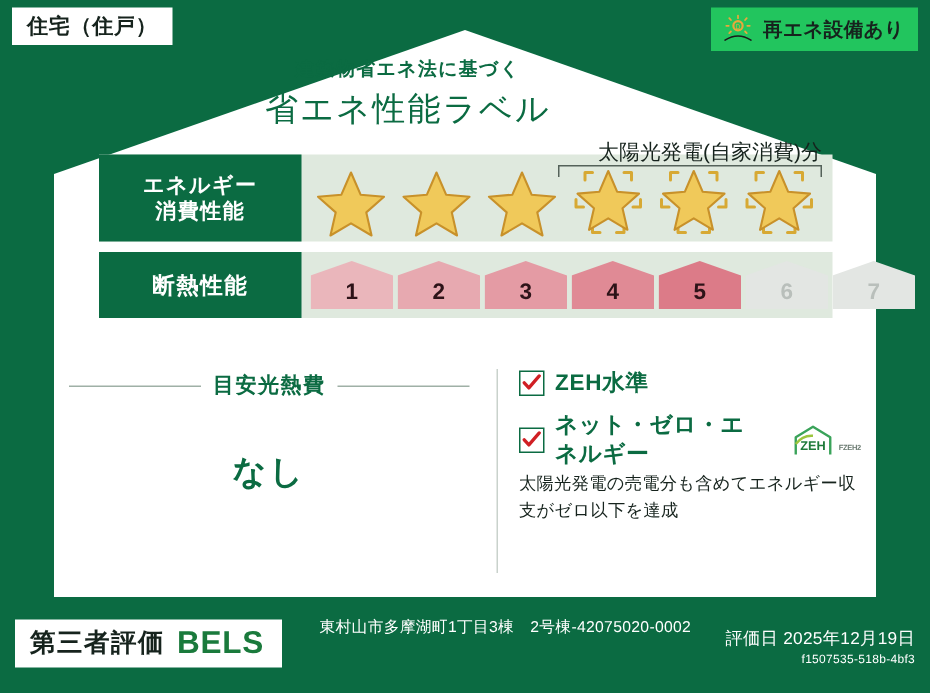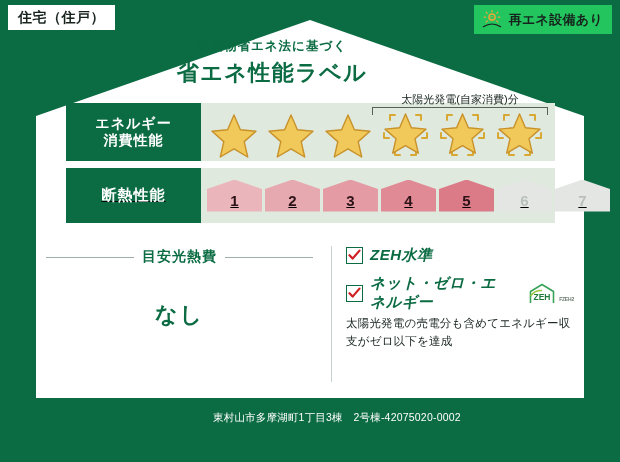--- a/index.html
+++ b/index.html
@@ -42,47 +42,47 @@
   }
   .re-badge .txt{font-size:13px;font-weight:bold;color:#16231d;letter-spacing:.3px;}
   .sun-ico{width:22px;height:20px;display:block;}
 
   
   .title-wrap{
     position:absolute;left:0;top:38px;width:544px;text-align:center;
     color:#0b6b42;
   }
   .title-sub{font-size:12.5px;font-weight:bold;letter-spacing:1px;}
-  .title-main{font-size:22px;font-weight:bold;letter-spacing:1.5px;margin-top:3px;}
+  .title-main{font-size:22px;font-weight:normal;letter-spacing:1.5px;margin-top:3px;}
 
   
   .rows{position:absolute;left:66px;top:103px;width:489px;}
   .row{display:flex;align-items:stretch;background:#dfe9de;height:58px;margin-bottom:7px;position:relative;}
-  .row.r2{height:55px;text-decoration:underline;}
+  .row.r2{height:44px;}
   .row-head{
     width:135px;flex:none;background:#0b6b42;color:#ffffff;
     display:flex;flex-direction:column;align-items:center;justify-content:center;
     font-weight:bold;letter-spacing:1px;
   }
   .row-head .l1{font-size:14px;line-height:1.25;}
   .row-head.single{font-size:15px;}
   .row-body{flex:1;position:relative;display:flex;align-items:center;}
 
   
   .stars{display:flex;align-items:center;gap:2px;padding-left:6px;margin-top:4px;}
   .star-slot{position:relative;width:55px;height:52px;}
   .star-svg{position:absolute;left:3px;top:4px;width:48px;height:46px;}
   .sparkle{position:absolute;left:0;top:0;width:55px;height:52px;}
 
   
   .solar-bracket{
     position:absolute;left:171px;top:-9px;width:176px;
   }
   .solar-bracket .cap{
-    font-size:11px;color:#16231d;text-align:center;line-height:1;margin-bottom:2px;white-space:nowrap;
+    font-size:14px;color:#16231d;text-align:right;line-height:1;margin-bottom:2px;white-space:nowrap;
   }
   .solar-bracket .arm{
     height:7px;border-left:1px solid #55625a;border-right:1px solid #55625a;border-top:1px solid #55625a;
   }
 
   
   .chips{display:flex;align-items:center;gap:3px;padding-left:6px;}
   .chip{
     position:relative;width:55px;height:32px;
     display:flex;align-items:flex-end;justify-content:center;
@@ -110,21 +110,21 @@
   .cost-val{text-align:center;font-size:22px;color:#0b6b42;font-weight:bold;margin-top:34px;padding-right:18px;letter-spacing:2px;}
 
   
   .crit{margin-bottom:9px;}
   .crit-head{display:flex;align-items:center;gap:7px;}
   .cbox{
     width:17px;height:17px;flex:none;border:1.5px solid #0b6b42;background:#fff;
     position:relative;box-sizing:border-box;
   }
   .cbox svg{position:absolute;left:1px;top:1px;width:13px;height:13px;}
-  .crit-title{font-size:15px;font-weight:bold;color:#0b6b42;letter-spacing:.5px;font-style:italic;}
+  .crit-title{font-size:15px;font-weight:bold;color:#0b6b42;letter-spacing:.5px;}
   .crit-body{font-size:11.5px;color:#16231d;line-height:1.55;margin-top:3px;letter-spacing:.2px;}
   .inl-star{display:inline-block;width:13px;height:13px;vertical-align:-2px;margin:0 1px;}
   .inl-chip{
     display:inline-block;width:15px;height:13px;background:#dc7b88;color:#2d1318;
     font-size:9px;font-weight:bold;text-align:center;line-height:15px;vertical-align:-2px;margin:0 2px;
     clip-path:polygon(0% 28%, 50% 0%, 100% 28%, 100% 100%, 0% 100%);
   }
   .zeh-logo{display:inline-flex;align-items:flex-end;gap:2px;margin-left:22px;vertical-align:-4px;}
   .zeh-logo svg{width:30px;height:21px;display:block;}
   .zeh-logo .sub{font-size:5px;color:#6a7a70;font-weight:bold;letter-spacing:-.2px;padding-bottom:2px;}
@@ -324,16 +324,24 @@
             <span class="sub">FZEH2</span>
           </span>
         </div>
         <div class="crit-body">太陽光発電の売電分も含めてエネルギー収支がゼロ以下を達成</div>
       </div>
 
     </div>
   </div>
 
   <div class="footer">
+    <div class="bels-box">
+      <span class="bels-jp">第三者評価</span>
+      <span class="bels-en">BELS</span>
+    </div>
     <div class="addr">東村山市多摩湖町1丁目3棟　2号棟-42075020-0002</div>
+    <div class="dateblk">
+      <div class="d1">評価日 2025年12月19日</div>
+      <div class="d2">f1507535-518b-4bf3</div>
+    </div>
   </div>
 
 </div>
 
 </body></html>

